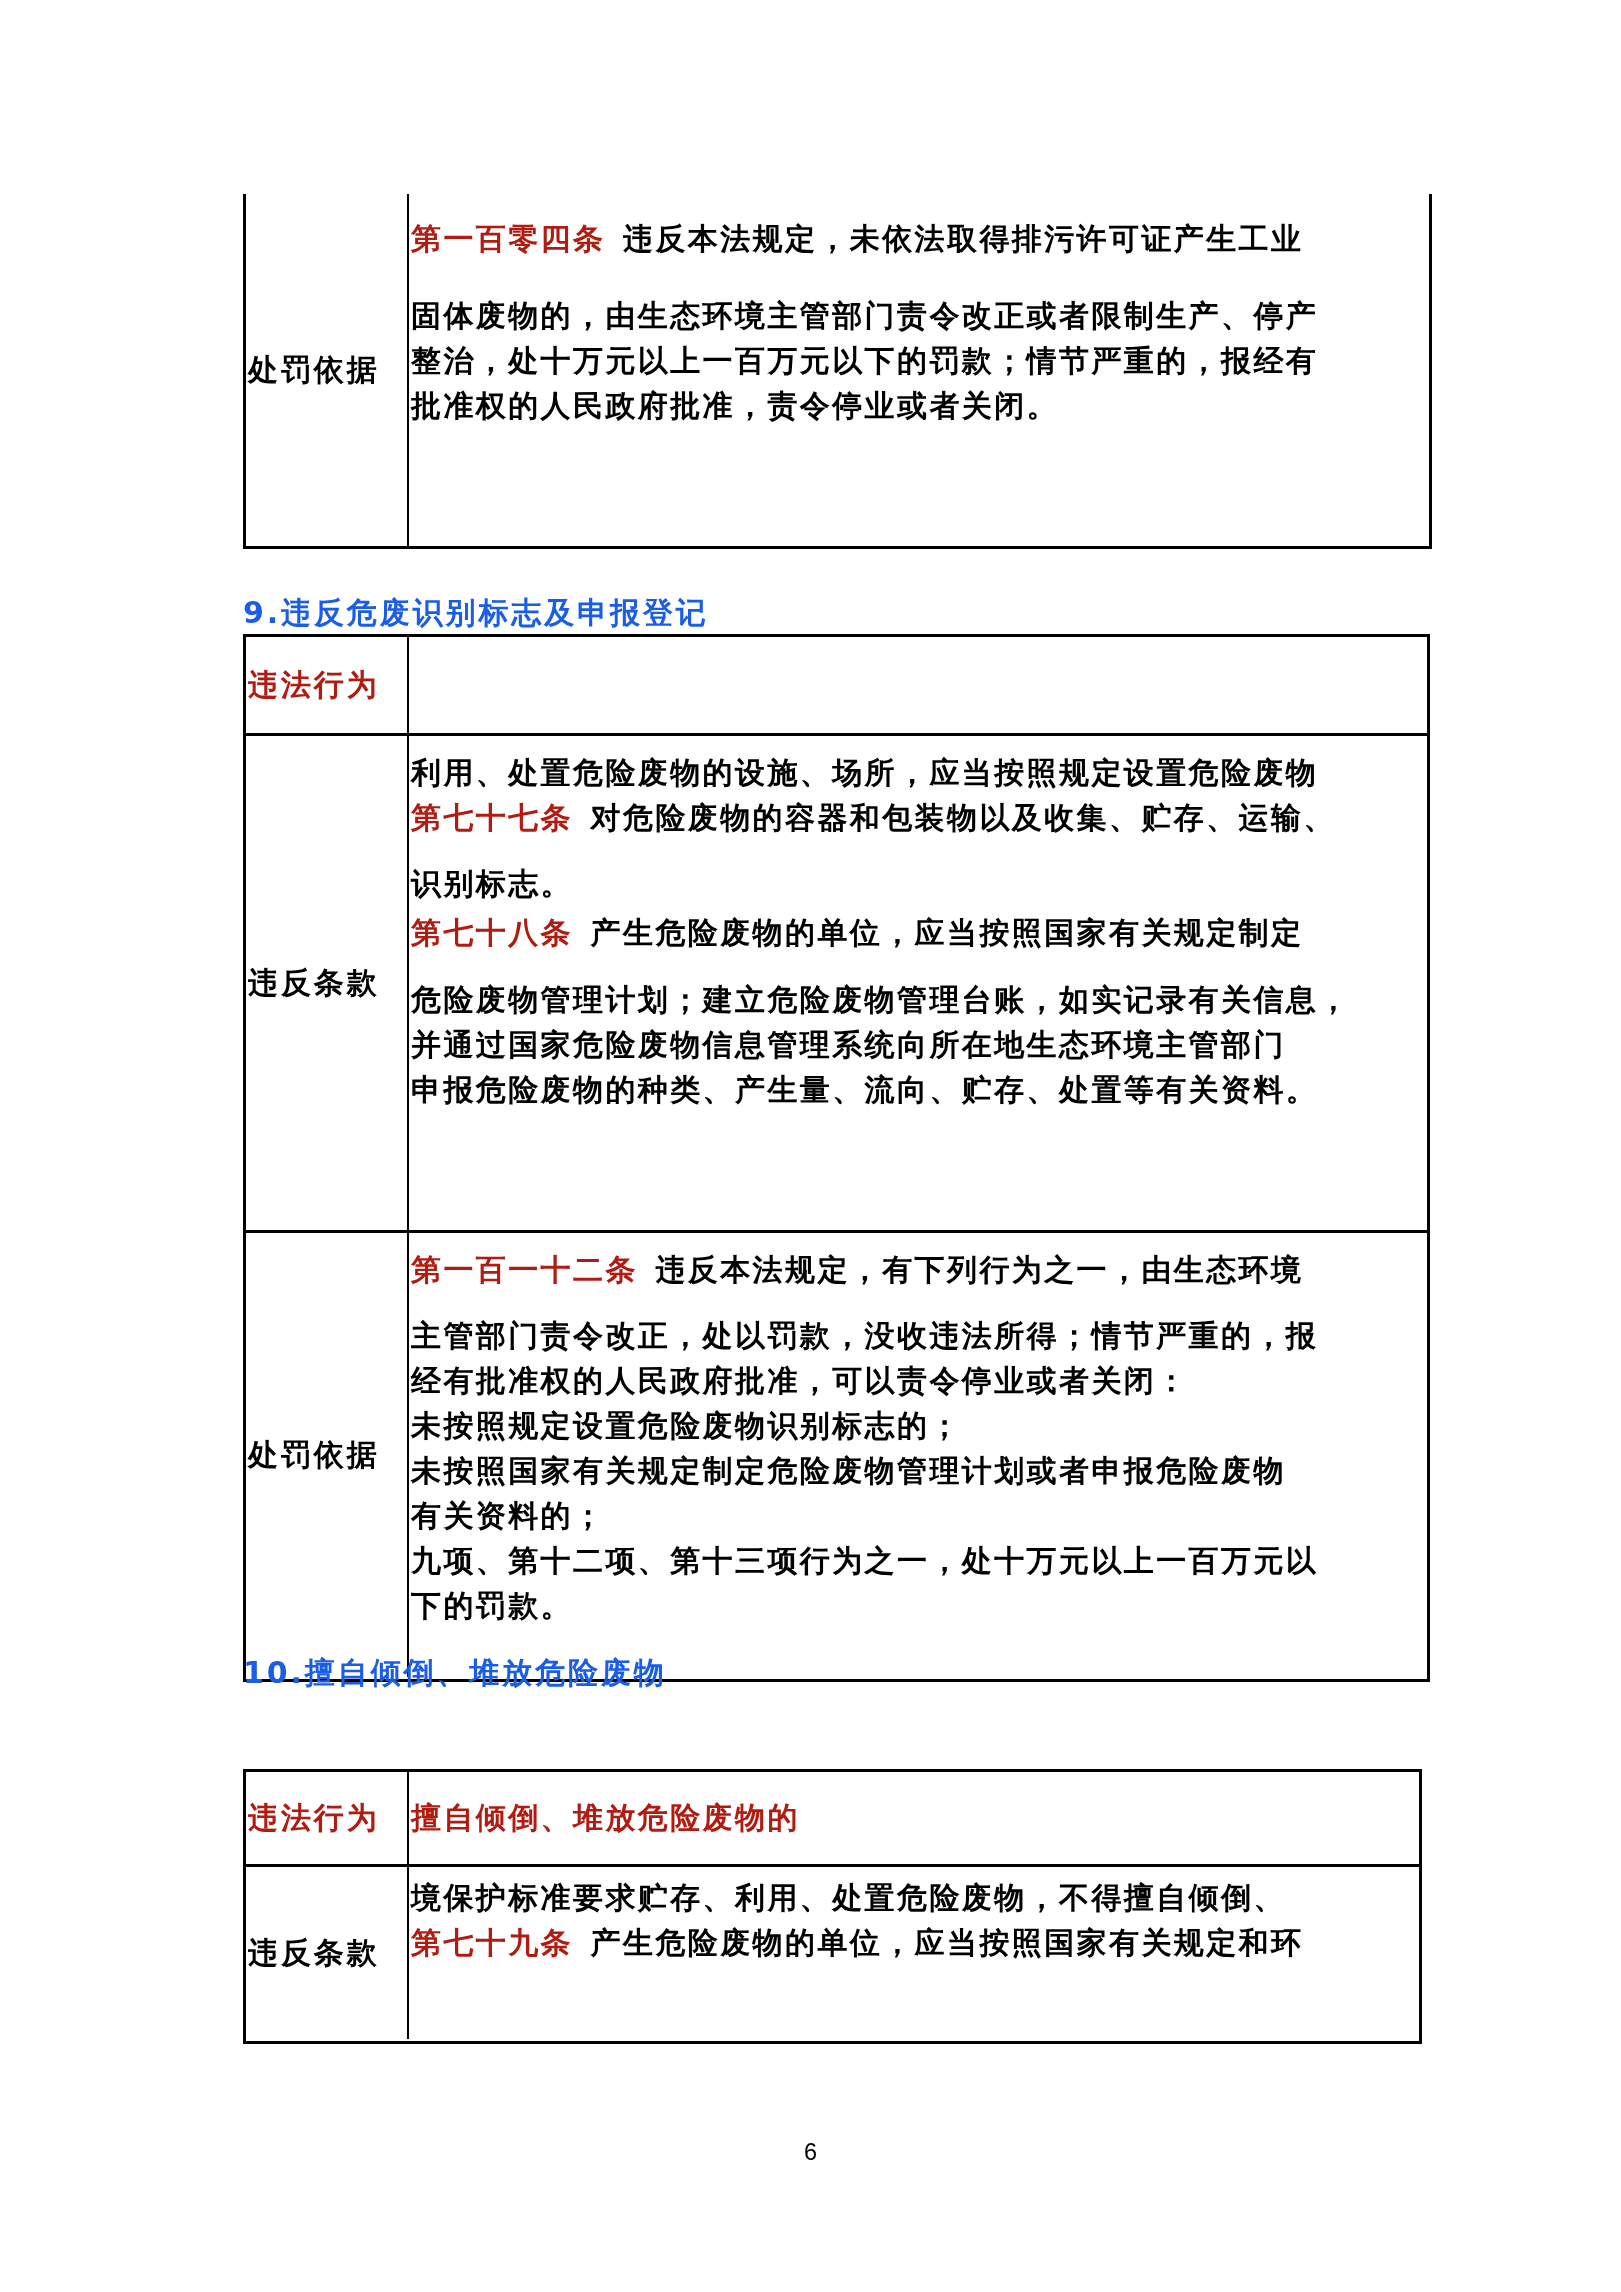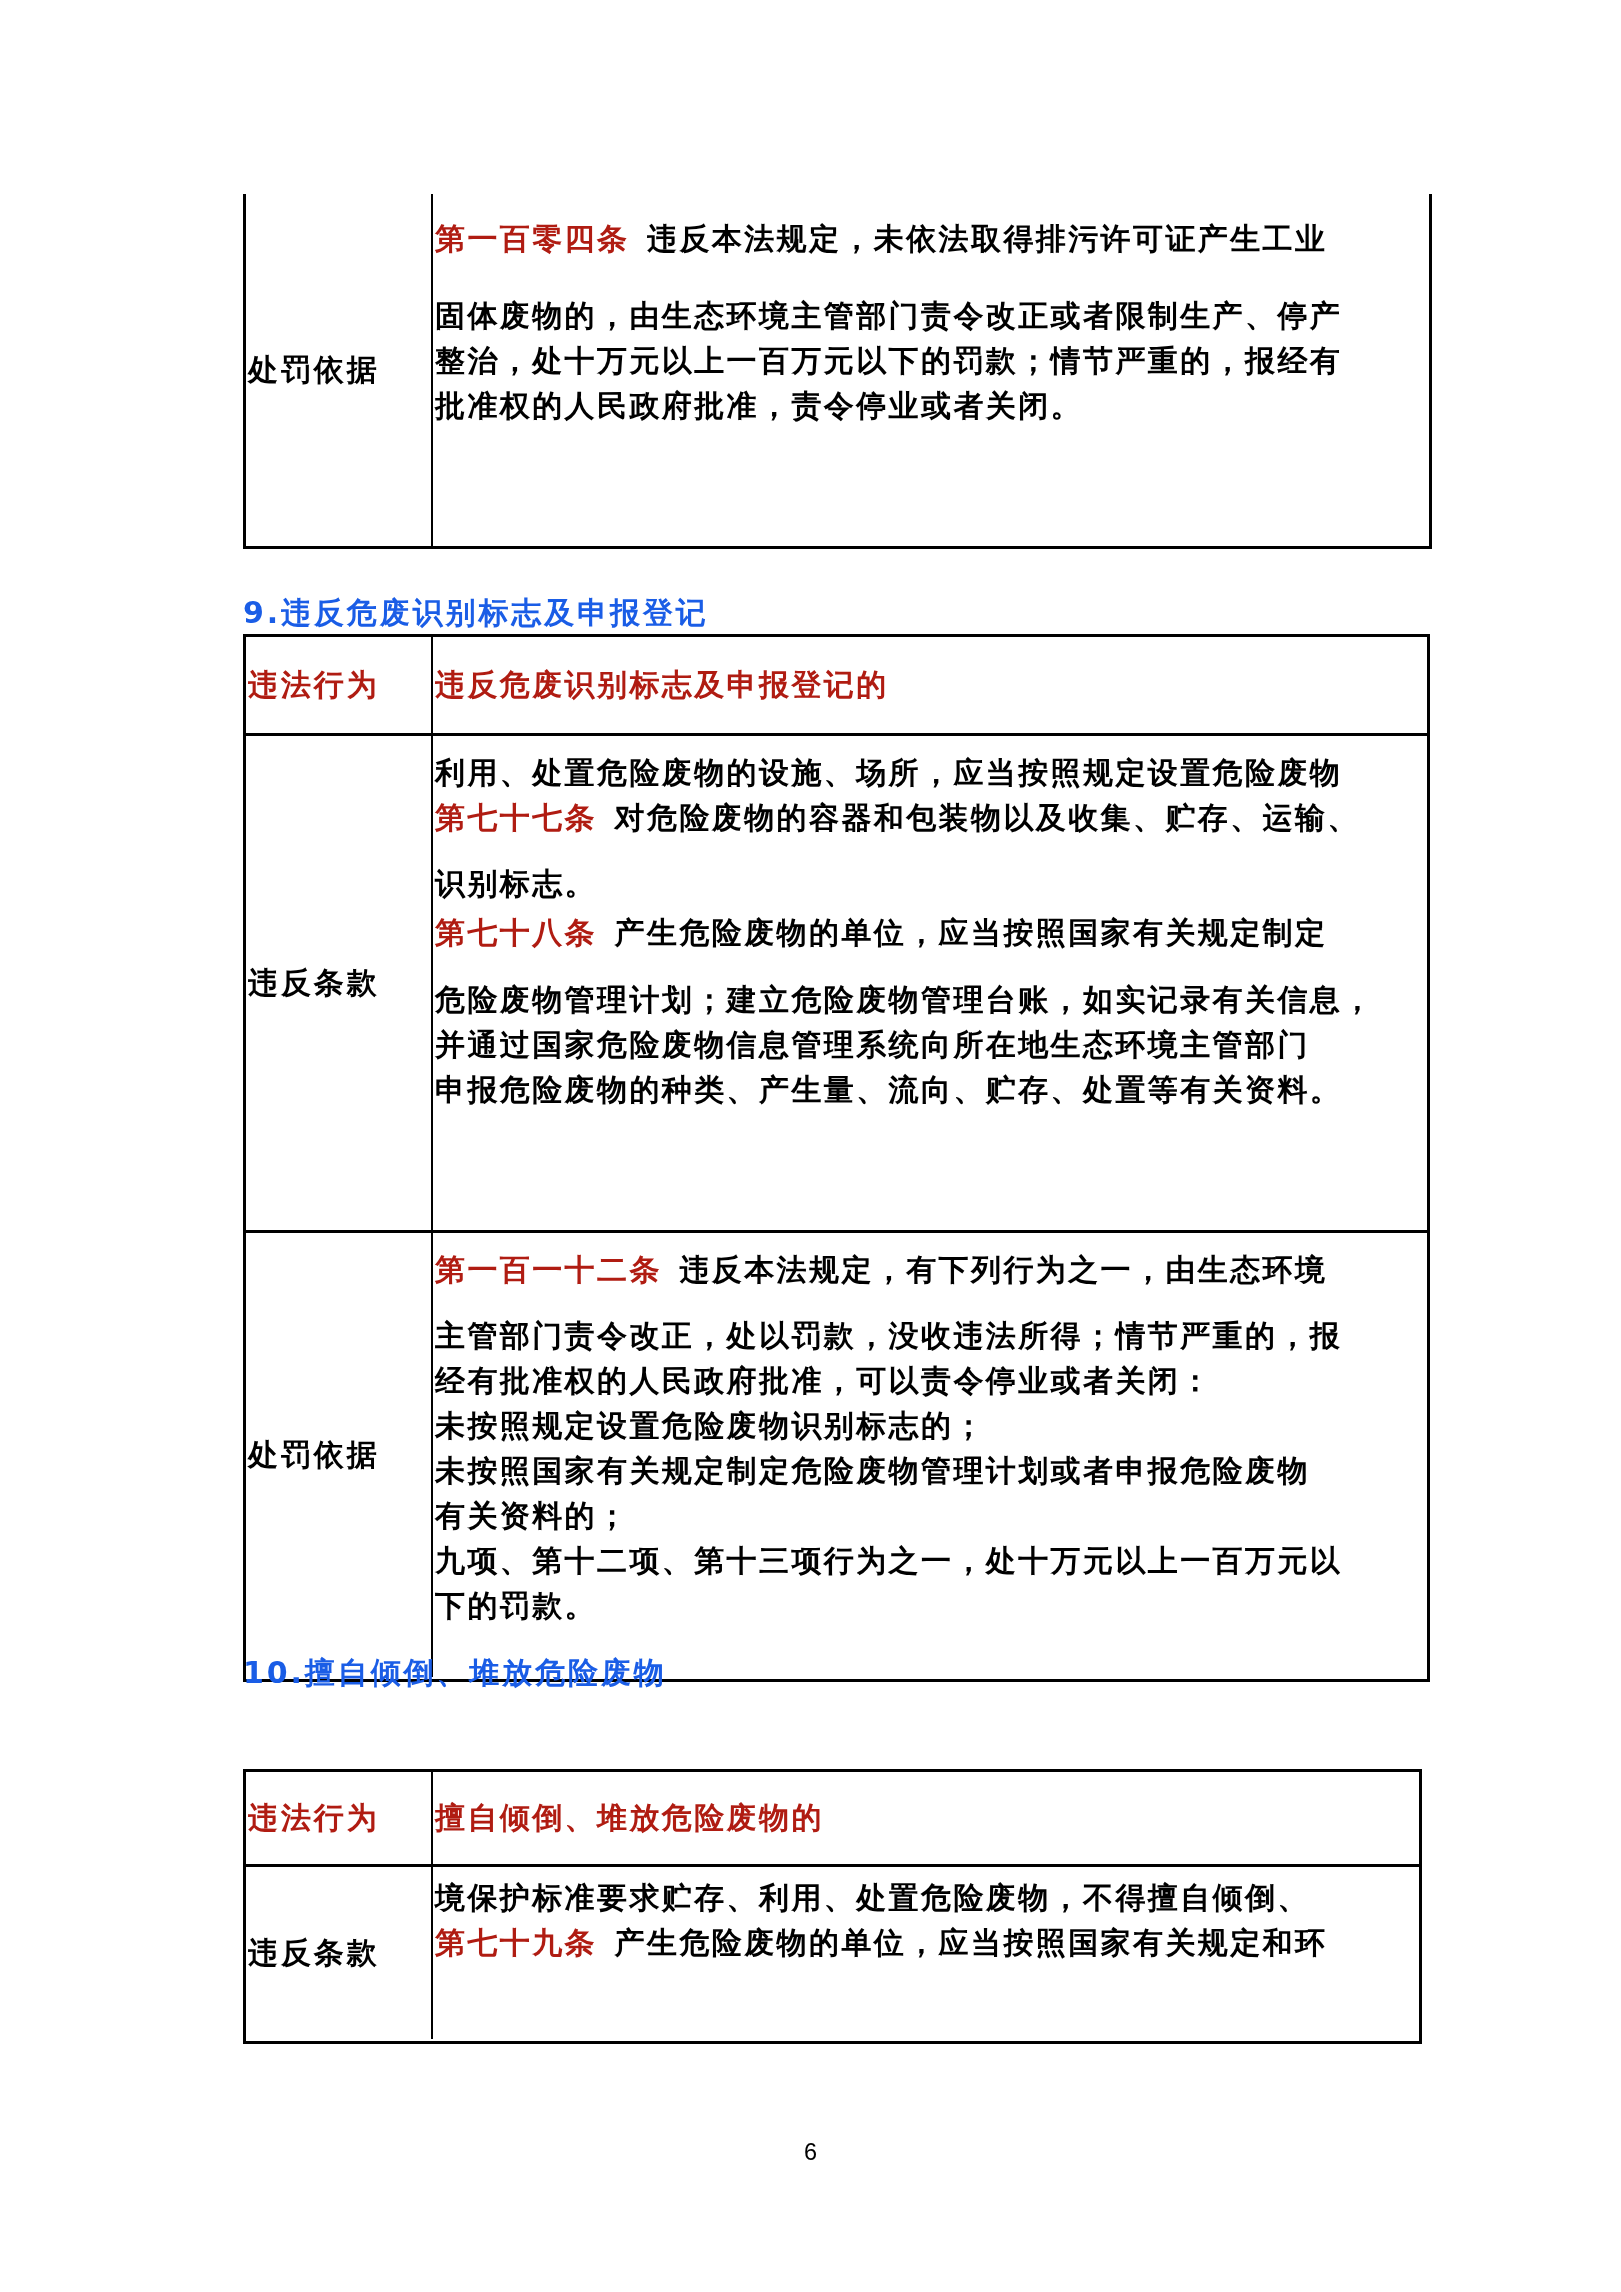--- a/index.html
+++ b/index.html
@@ -1,21 +1,21 @@
 <!DOCTYPE html>
 <html><head>
 <meta charset="utf-8">
 <style>
   html, body { margin: 0; padding: 0; background: #ffffff; }
   body { width: 1621px; height: 2293px; position: relative; overflow: hidden;
          font-family: "DejaVu Sans", "Liberation Sans", sans-serif; color: #000; }
   .tbl { position: absolute; left: 243px; border: 3.9px solid #000; border-collapse: collapse; box-sizing: border-box; }
   .row { display: flex; box-sizing: border-box; }
   .row + .row { border-top: 3.9px solid #000; }
-  .lab { width: 187px; flex: none; border-right: 2.9px solid #000; display: flex; align-items: center;
+  .lab { width: 163px; flex: none; border-right: 2.9px solid #000; display: flex; align-items: center;
          font-size: 30px; font-weight: bold; letter-spacing: 2.9px; padding-left: 2px; box-sizing: border-box; }
   .cnt { flex: 1; padding: 0 0 0 2px; font-size: 30px; font-weight: bold; box-sizing: border-box; letter-spacing: 2.4px; }
   .red { color: #b01c12; }
   .blue { color: #1a5de6; }
   .sec-title { position: absolute; left: 243px; font-size: 30px; font-weight: bold; letter-spacing: 2.9px; }
   .line { display: block; white-space: nowrap; line-height: 45px; }
   .art { color: #b01c12; margin-right: 17.6px; }
   .pageno { position: absolute; left: 0; width: 1621px; top: 2139px; text-align: center; font-size: 23.5px; font-family: "Liberation Sans", sans-serif; }
 </style>
 </head>
@@ -33,23 +33,20 @@
       <span class="line">批准权的人民政府批准，责令停业或者关闭。</span>
     </div>
   </div>
 </div>
 
 <div class="sec-title blue" style="top:593px;">9.违反危废识别标志及申报登记</div>
 
 <div class="tbl" style="top:634px; width:1187px; height:1048px;">
   <div class="row" style="height:96px;">
     <div class="lab red">违法行为</div>
-    <div class="cnt red" style="display:flex;align-items:center;">
-      <span>违反危废识别标志及申报登记的</span>
-    </div>
   </div>
   <div class="row" style="height:497px;">
     <div class="lab">违反条款</div>
     <div class="cnt" style="padding-top:13.7px;">
       <span class="line">利用、处置危险废物的设施、场所，应当按照规定设置危险废物</span>
       <span class="line" style="margin-bottom:21.6px;">
         <span class="art">第七十七条</span><span>对危险废物的容器和包装物以及收集、贮存、运输、</span>
       </span>
       <span class="line" style="margin-bottom:3.9px;">识别标志。</span>
       <span class="line" style="margin-bottom:21.6px;">

